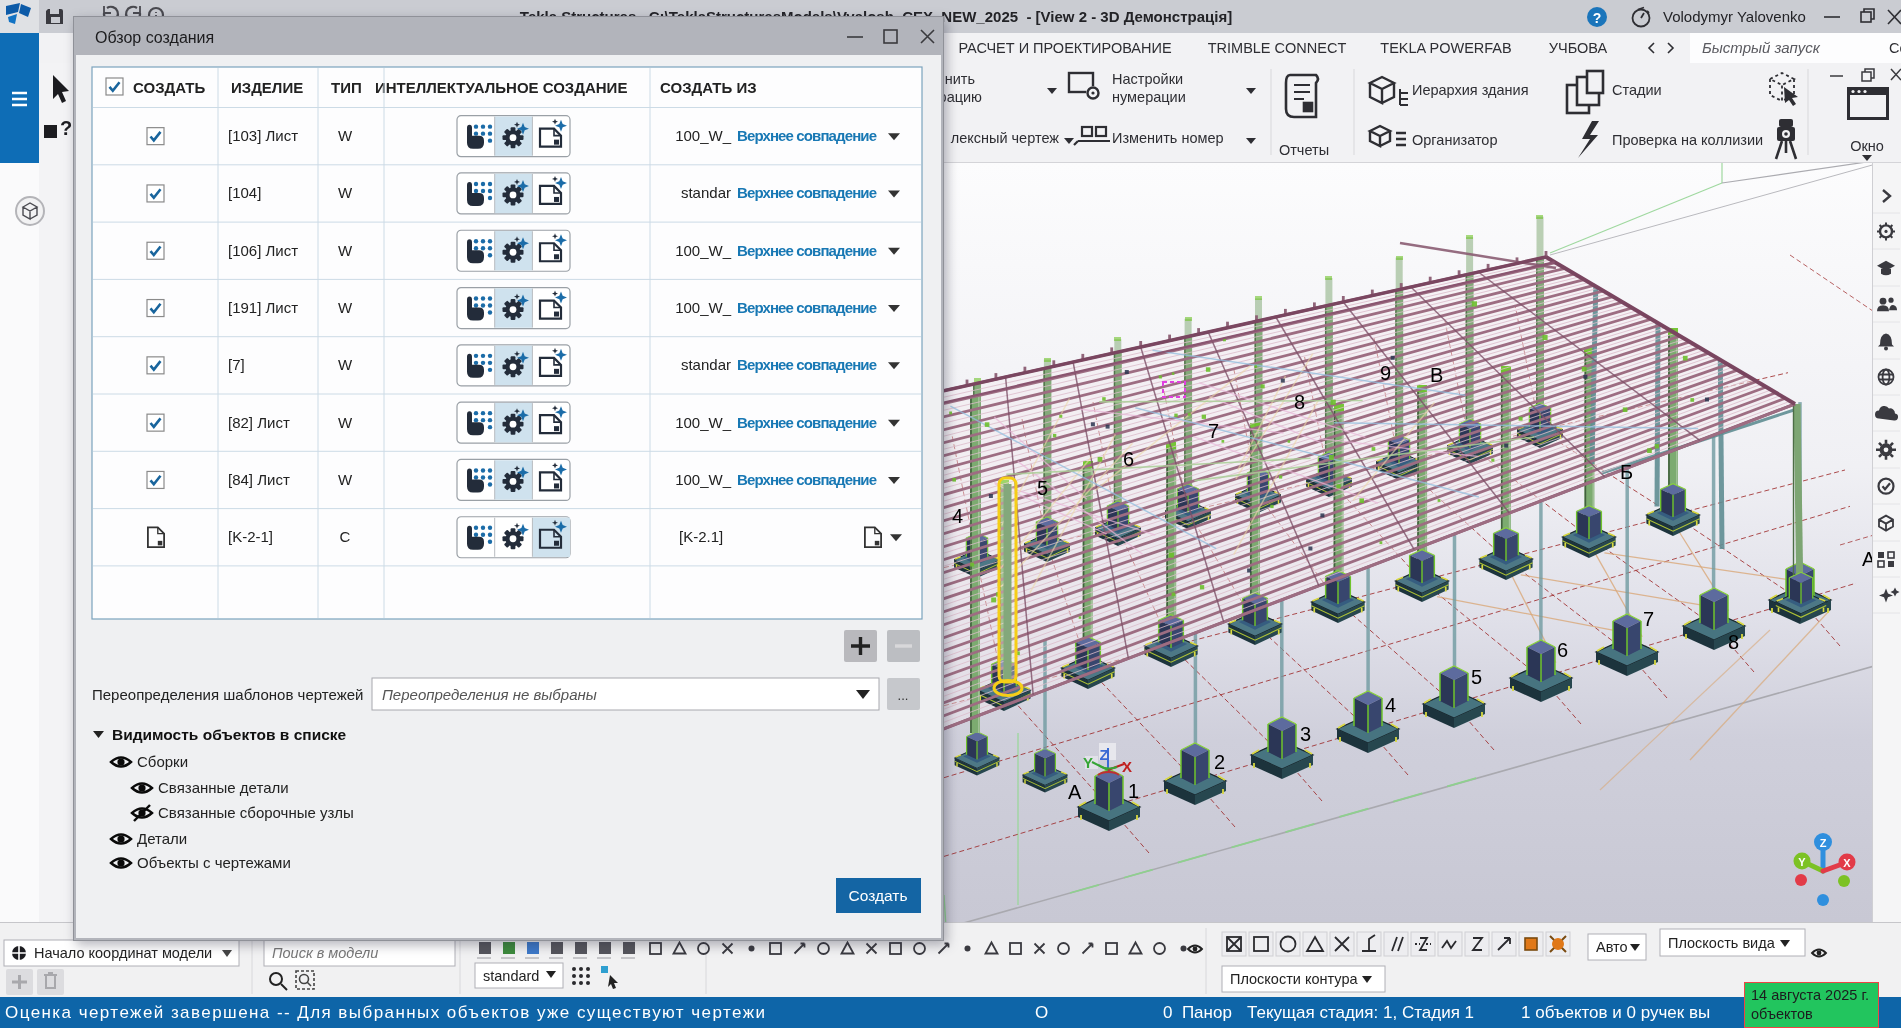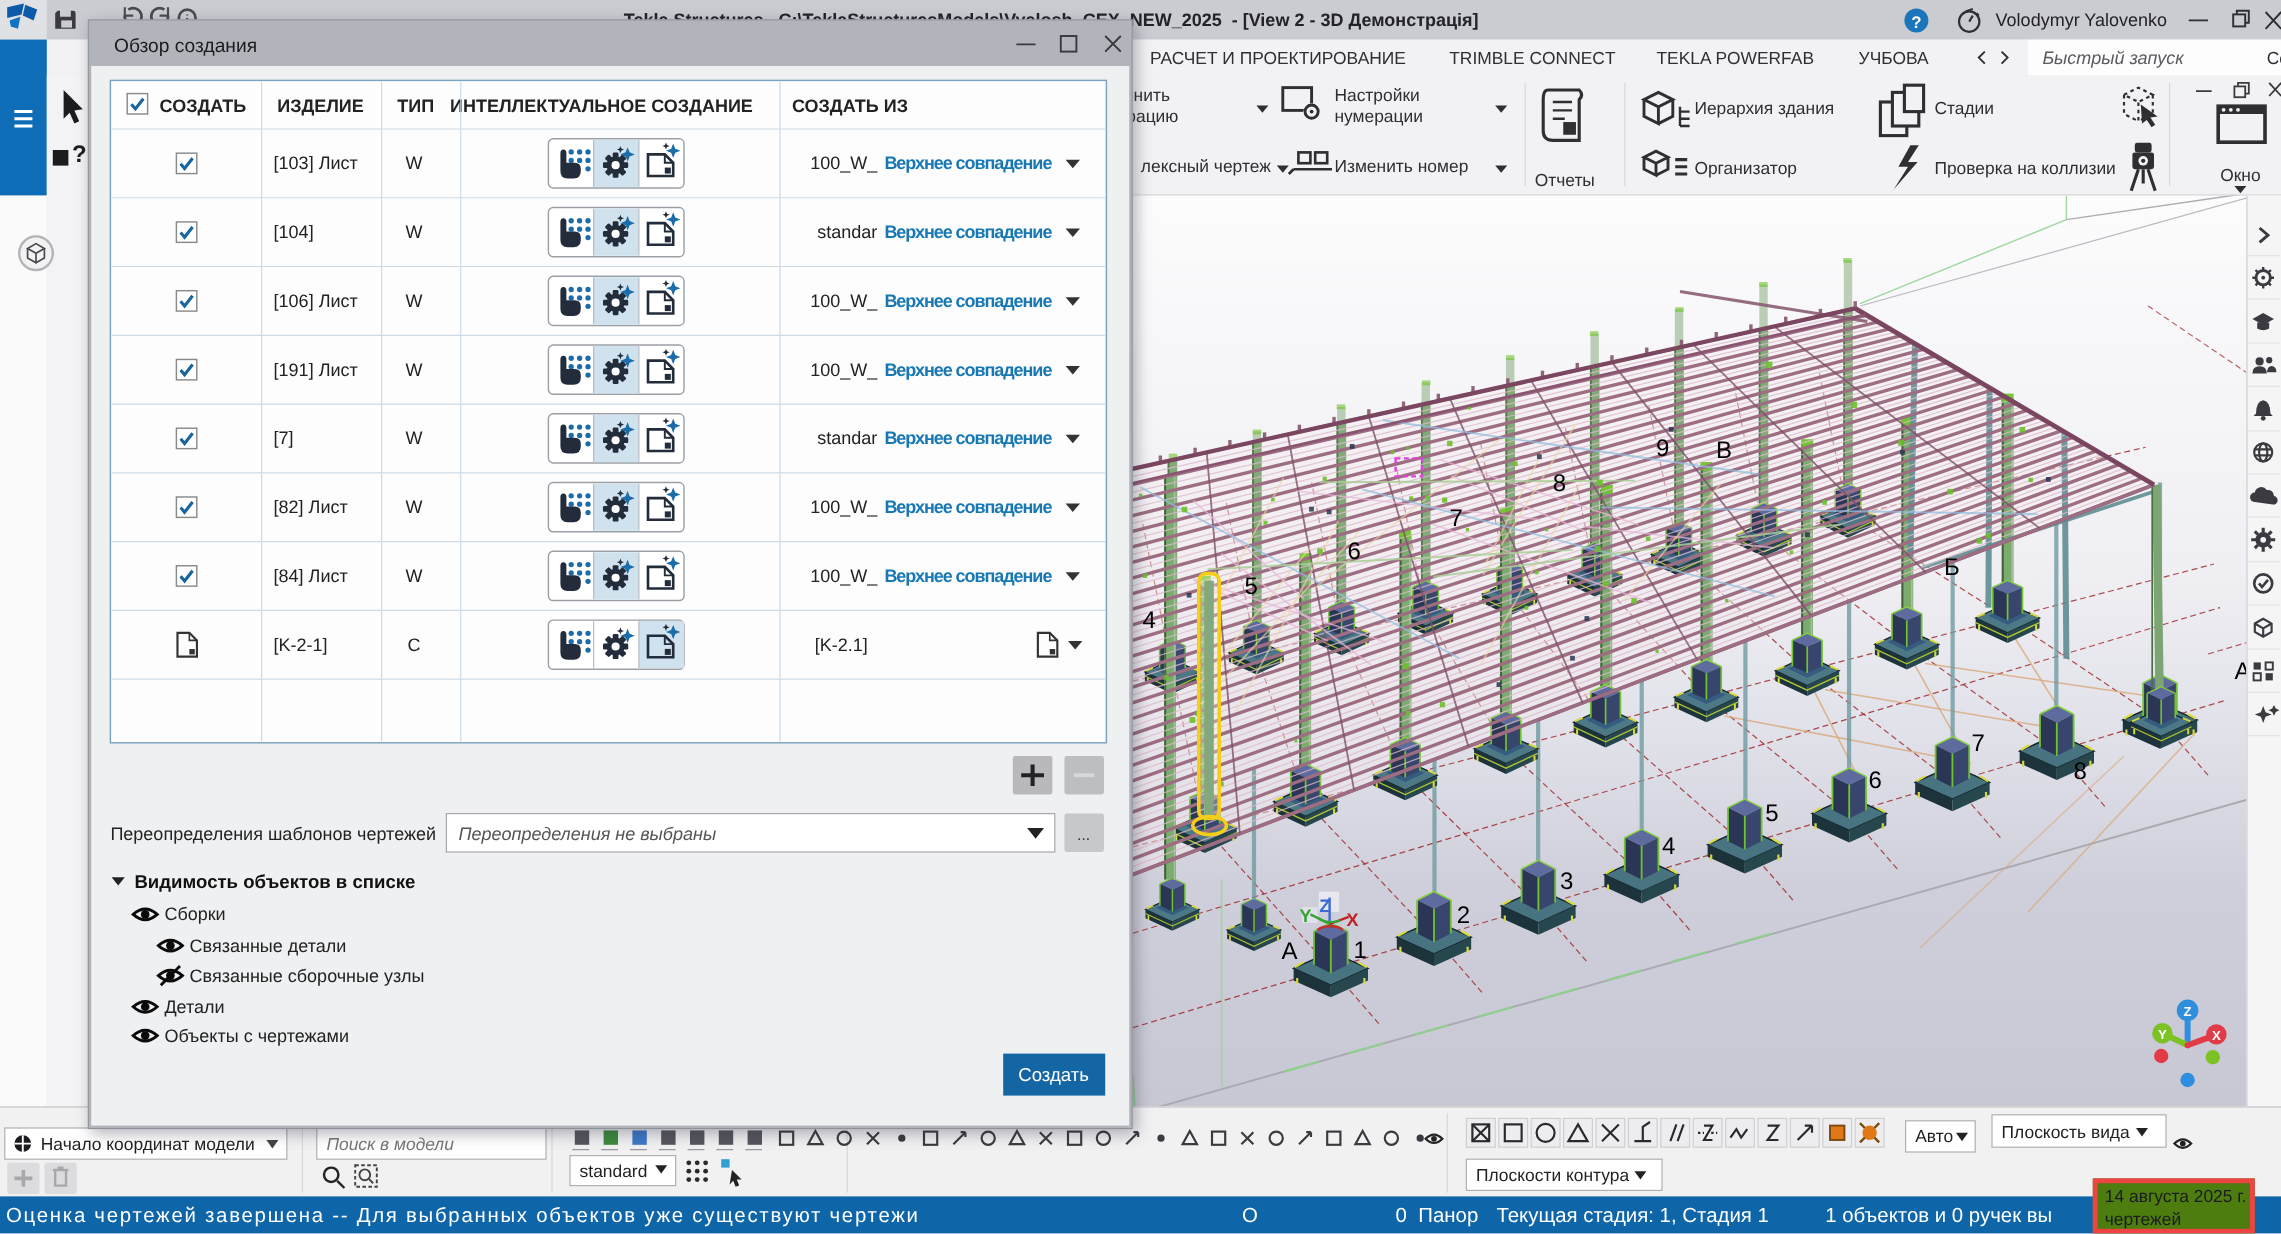--- a/index.html
+++ b/index.html
@@ -778,23 +778,23 @@
       <path d="M1362,976 L1372,976 L1367,983 Z" fill="#222"></path>
     </svg>
     <div style="position:absolute;left:0;top:997px;width:1901px;height:31px;background:#0e65a8"></div>
     <svg style="position:absolute;left:0;top:997px" width="1901" height="31" viewBox="0 0 1901 31">
       <text x="5" y="21" font-family="&quot;Liberation Sans&quot;, sans-serif" font-size="17" fill="#fff" textLength="760">Оценка чертежей завершена -- Для выбранных объектов уже существуют чертежи</text>
       <text x="1035" y="21" font-family="&quot;Liberation Sans&quot;, sans-serif" font-size="17" fill="#fff">О</text>
       <text x="1163" y="21" font-family="&quot;Liberation Sans&quot;, sans-serif" font-size="17" fill="#fff">0&nbsp;&nbsp;Панор</text>
       <text x="1247" y="21" font-family="&quot;Liberation Sans&quot;, sans-serif" font-size="17" fill="#fff">Текущая стадия: 1, Стадия 1</text>
       <text x="1521" y="21" font-family="&quot;Liberation Sans&quot;, sans-serif" font-size="17" fill="#fff">1 объектов и 0 ручек вы</text>
     </svg>
-    <div style="position:absolute;left:1744px;top:982px;width:135px;height:46px;background:#4d7c0f;border:4px solid #ef4444;box-sizing:border-box;z-index:60">
+    <div style="position:absolute;left:1744px;top:982px;width:135px;height:46px;background:#22c55e;border:1px solid #ef4444;box-sizing:border-box;z-index:60">
       <div style="font:14.5px 'Liberation Sans', sans-serif;color:#1c1c1e;padding:4px 0 0 6px;white-space:nowrap">14 августа 2025 г.</div>
-      <div style="font:14.5px 'Liberation Sans', sans-serif;color:#1c1c1e;padding:3px 0 0 6px;white-space:nowrap">чертежей</div>
+      <div style="font:14.5px 'Liberation Sans', sans-serif;color:#1c1c1e;padding:3px 0 0 6px;white-space:nowrap">объектов</div>
     </div>
     <div style="position:absolute;left:0;top:0;z-index:50;filter:drop-shadow(3px 4px 6px rgba(40,40,60,0.35))">
       <svg style="position:absolute;left:73px;top:16px" width="871" height="925" viewBox="0 0 871 925">
         <rect x="0" y="0" width="871" height="925" fill="#b2b4bb"></rect>
         <rect x="0.5" y="0.5" width="870" height="924" fill="none" stroke="#8f9198"></rect>
         <rect x="3" y="39" width="865" height="883" fill="#eff0f2"></rect>
         <text x="22" y="27" font-family="&quot;Liberation Sans&quot;, sans-serif" font-size="16" fill="#1c1c1e">Обзор создания</text>
         <g stroke="#3a3a3e" stroke-width="1.6" fill="none">
           <path d="M774,21 L790,21"></path>
           <rect x="811" y="14" width="13" height="13" stroke-width="1.6"></rect>

